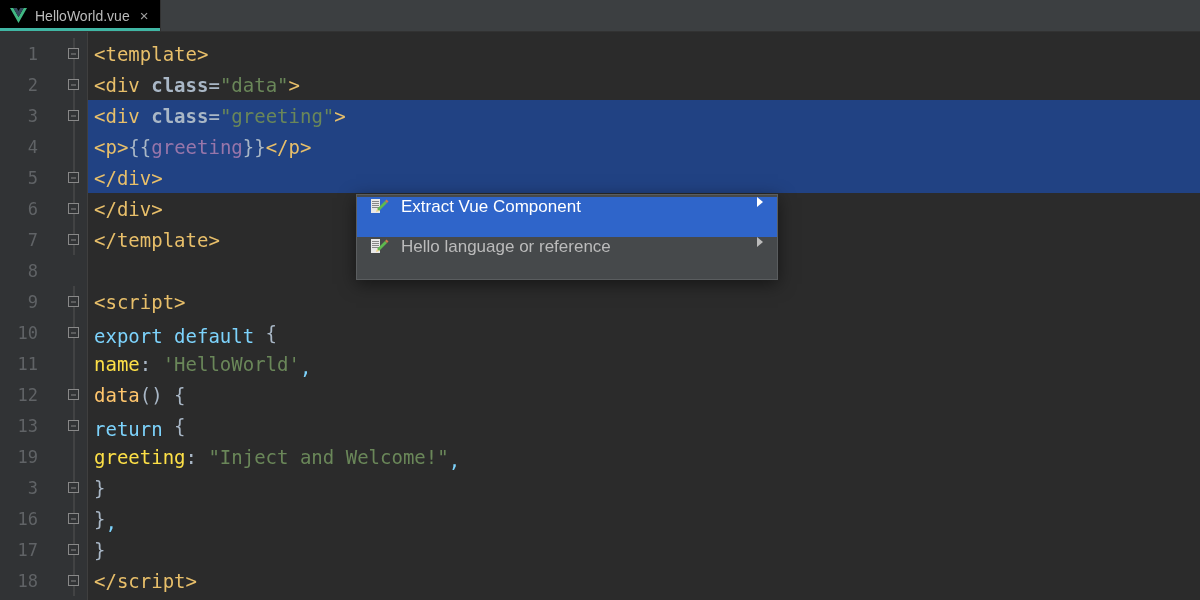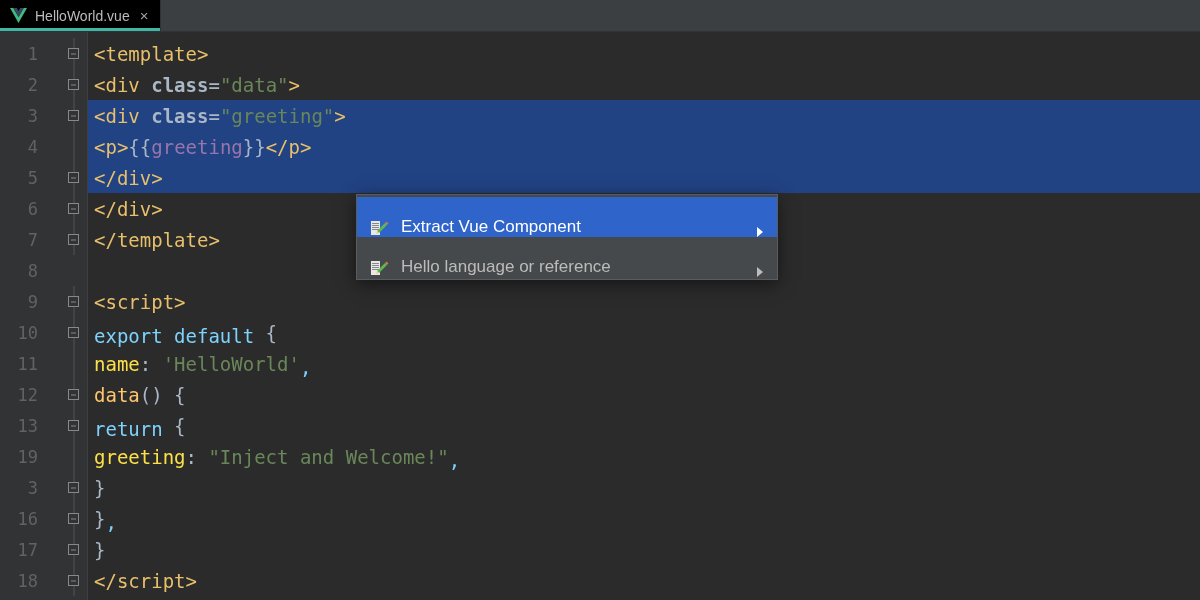--- a/index.html
+++ b/index.html
@@ -143,21 +143,21 @@
     box-shadow: 0 4px 16px rgba(0,0,0,0.5);
     font-family: -apple-system, 'Segoe UI', sans-serif;
     font-size: 17px;
     min-width: 422px;
     padding: 2px 0;
     z-index: 10;
   }
   .menu-item {
     height: 40px;
     display: flex;
-    align-items: flex-end;
+    align-items: flex-start;
     padding: 0 14px;
     gap: 12px;
     color: #bbbbbb;
   }
   .menu-item.active {
     background: #2f65ca;
     color: #ffffff;
   }
   .menu-icon {
     width: 18px;

